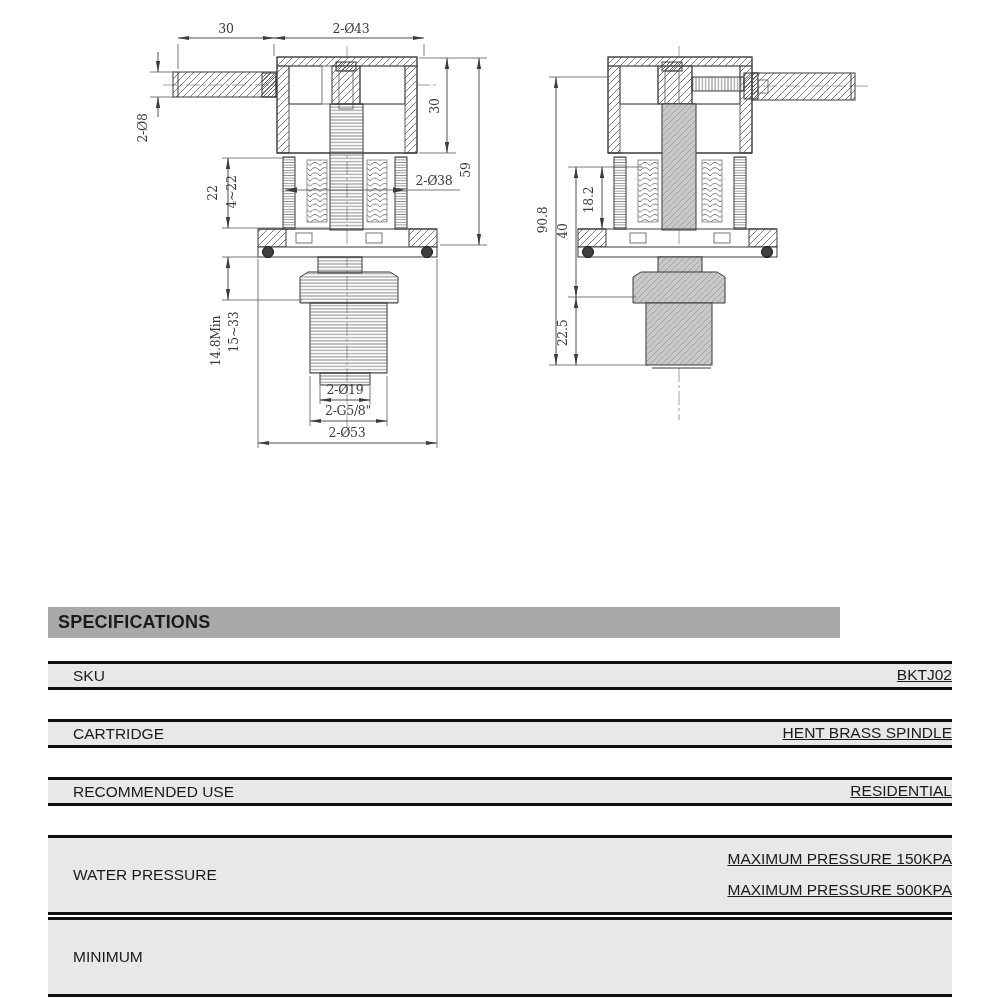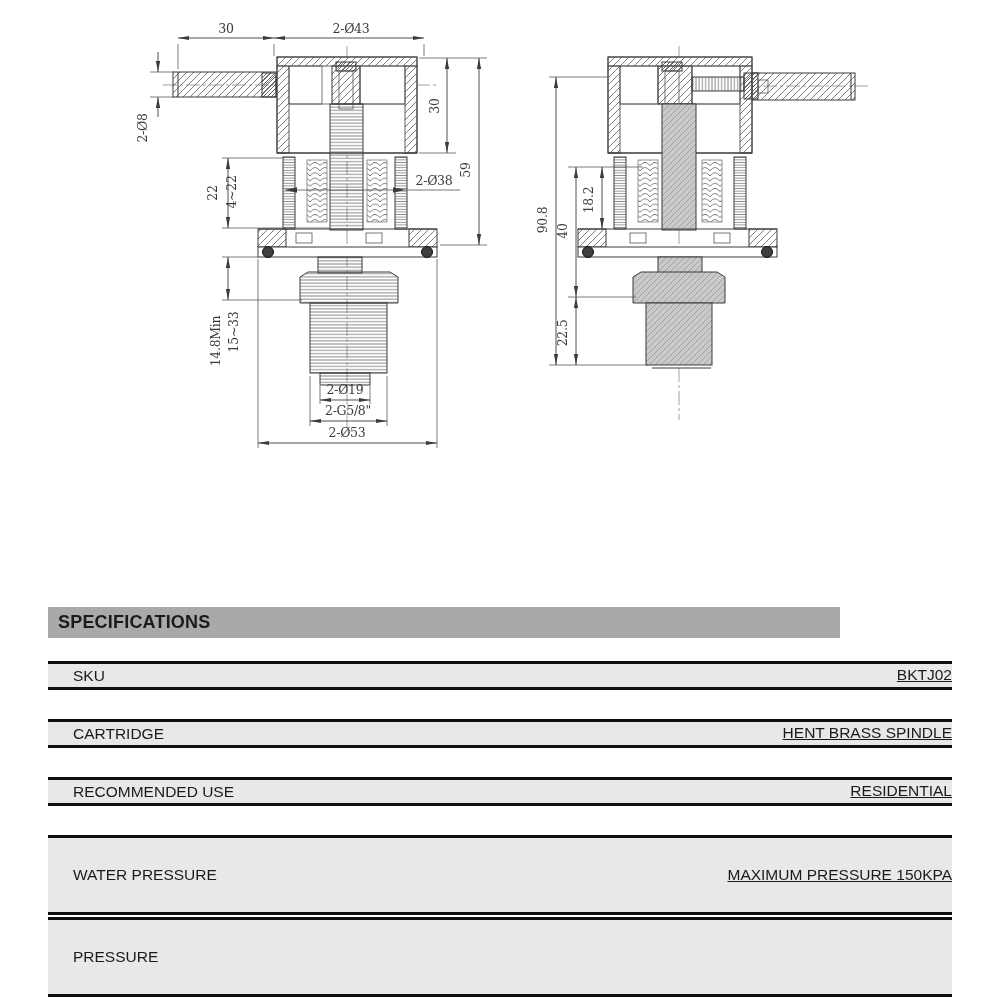--- a/index.html
+++ b/index.html
@@ -259,22 +259,23 @@
     <div class="label">RECOMMENDED USE</div>
     <div class="value">
         <div>RESIDENTIAL</div>
       </div>
   </div>
 
   <div class="spec-row r2" style="top:835px">
     <div class="label">WATER PRESSURE</div>
     <div class="value">
       <div>MAXIMUM PRESSURE 150KPA</div>
+      <div>MAXIMUM PRESSURE 500KPA</div>
     </div>
   </div>
 
   <div class="spec-row r2" style="top:917px">
-    <div class="label">PRESSURE</div>
+    <div class="label">MINIMUM</div>
     <div class="value">
     </div>
   </div>
 
 </div>
 
 </body></html>

